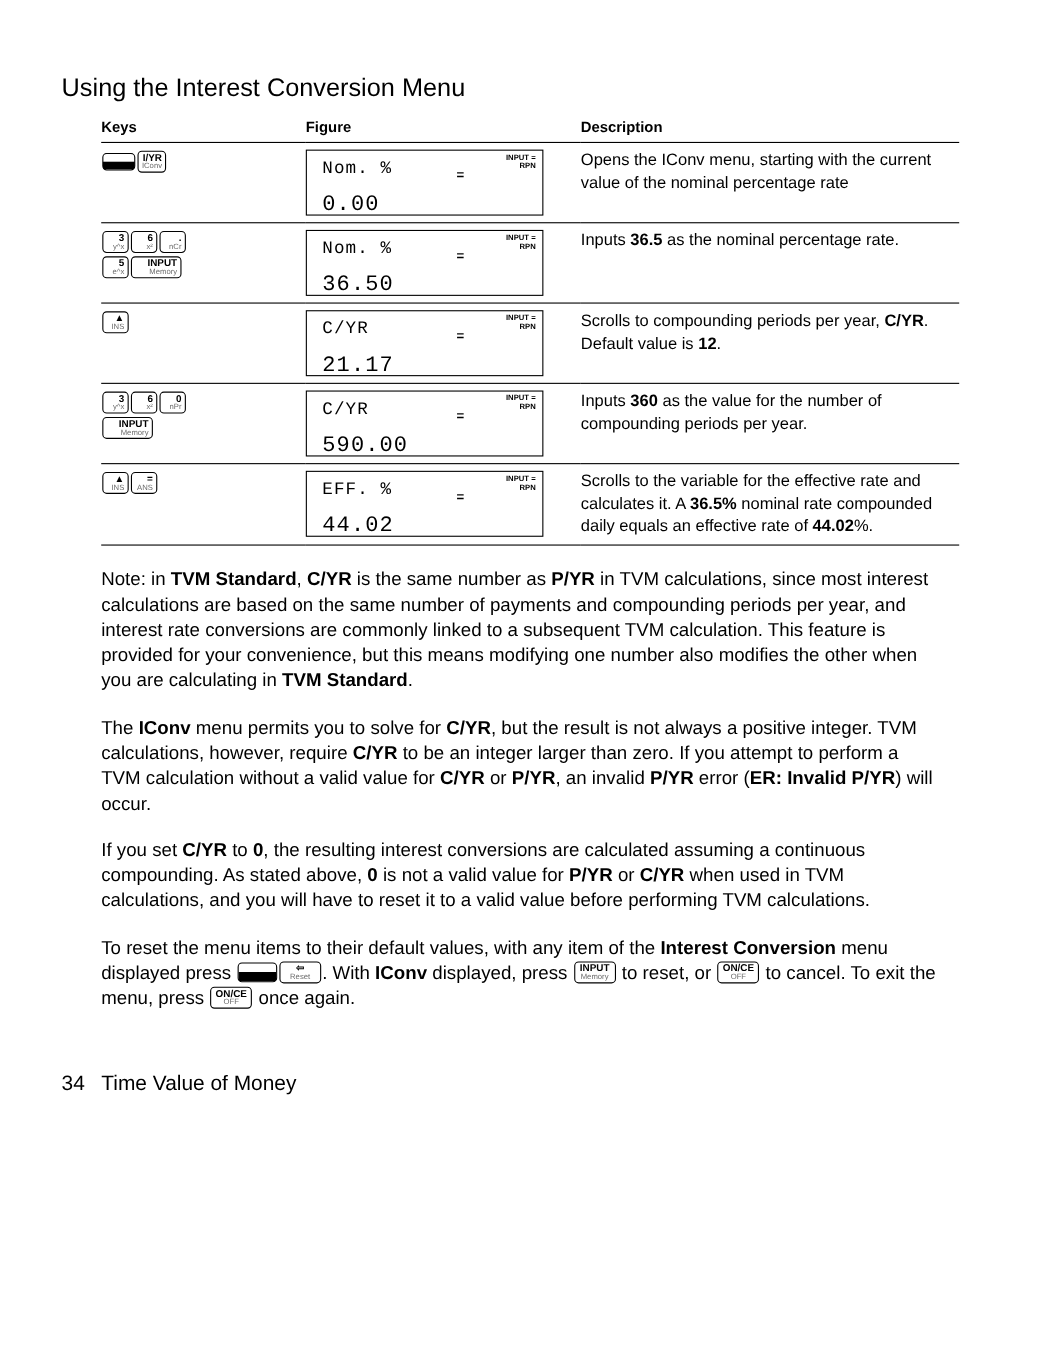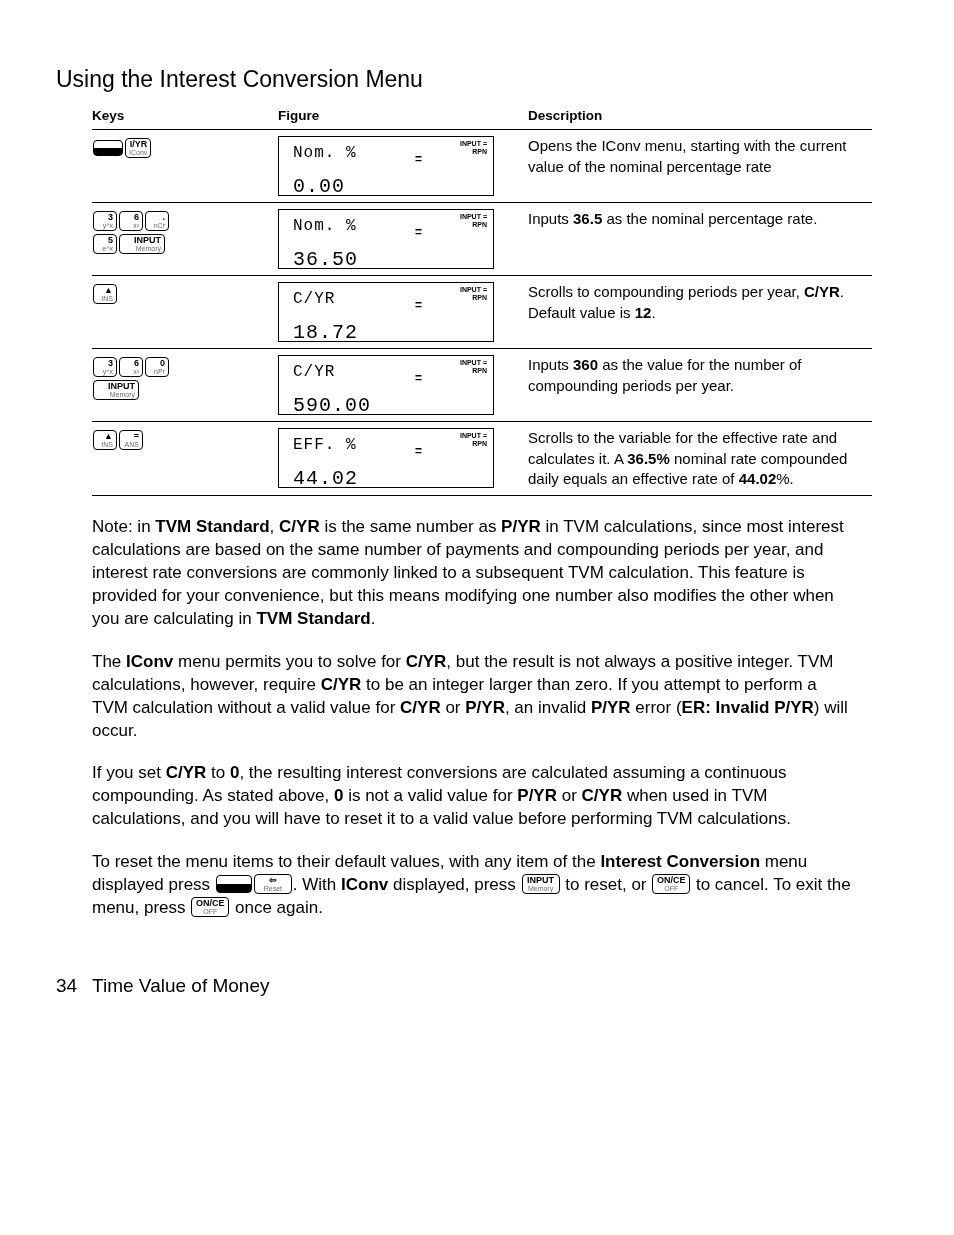--- a/index.html
+++ b/index.html
@@ -209,21 +209,21 @@
           </td>
           <td>Inputs <b>36.5</b> as the nominal percentage rate.</td>
         </tr>
         <tr>
           <td class="keyblock"><span class="key"><span class="top">▲</span><span class="bot">INS</span></span></td>
           <td>
             <div class="lcd">
       <div class="annun">INPUT  =<br>RPN</div>
       <div class="eq">=</div>
       <div class="line1">C/YR</div>
-      <div class="line2">18.72</div>
+      <div class="line2">21.17</div>
     </div>
           </td>
           <td>Scrolls to compounding periods per year, <b>C/YR</b>. Default value is <b>12</b>.</td>
         </tr>
         <tr>
           <td class="keyblock"><span class="key"><span class="top">3</span><span class="bot">y^x</span></span><span class="key"><span class="top">6</span><span class="bot">x²</span></span><span class="key"><span class="top">0</span><span class="bot">nPr</span></span><br><span class="key wide"><span class="top">INPUT</span><span class="bot">Memory</span></span></td>
           <td>
             <div class="lcd">
       <div class="annun">INPUT  =<br>RPN</div>
       <div class="eq">=</div>

